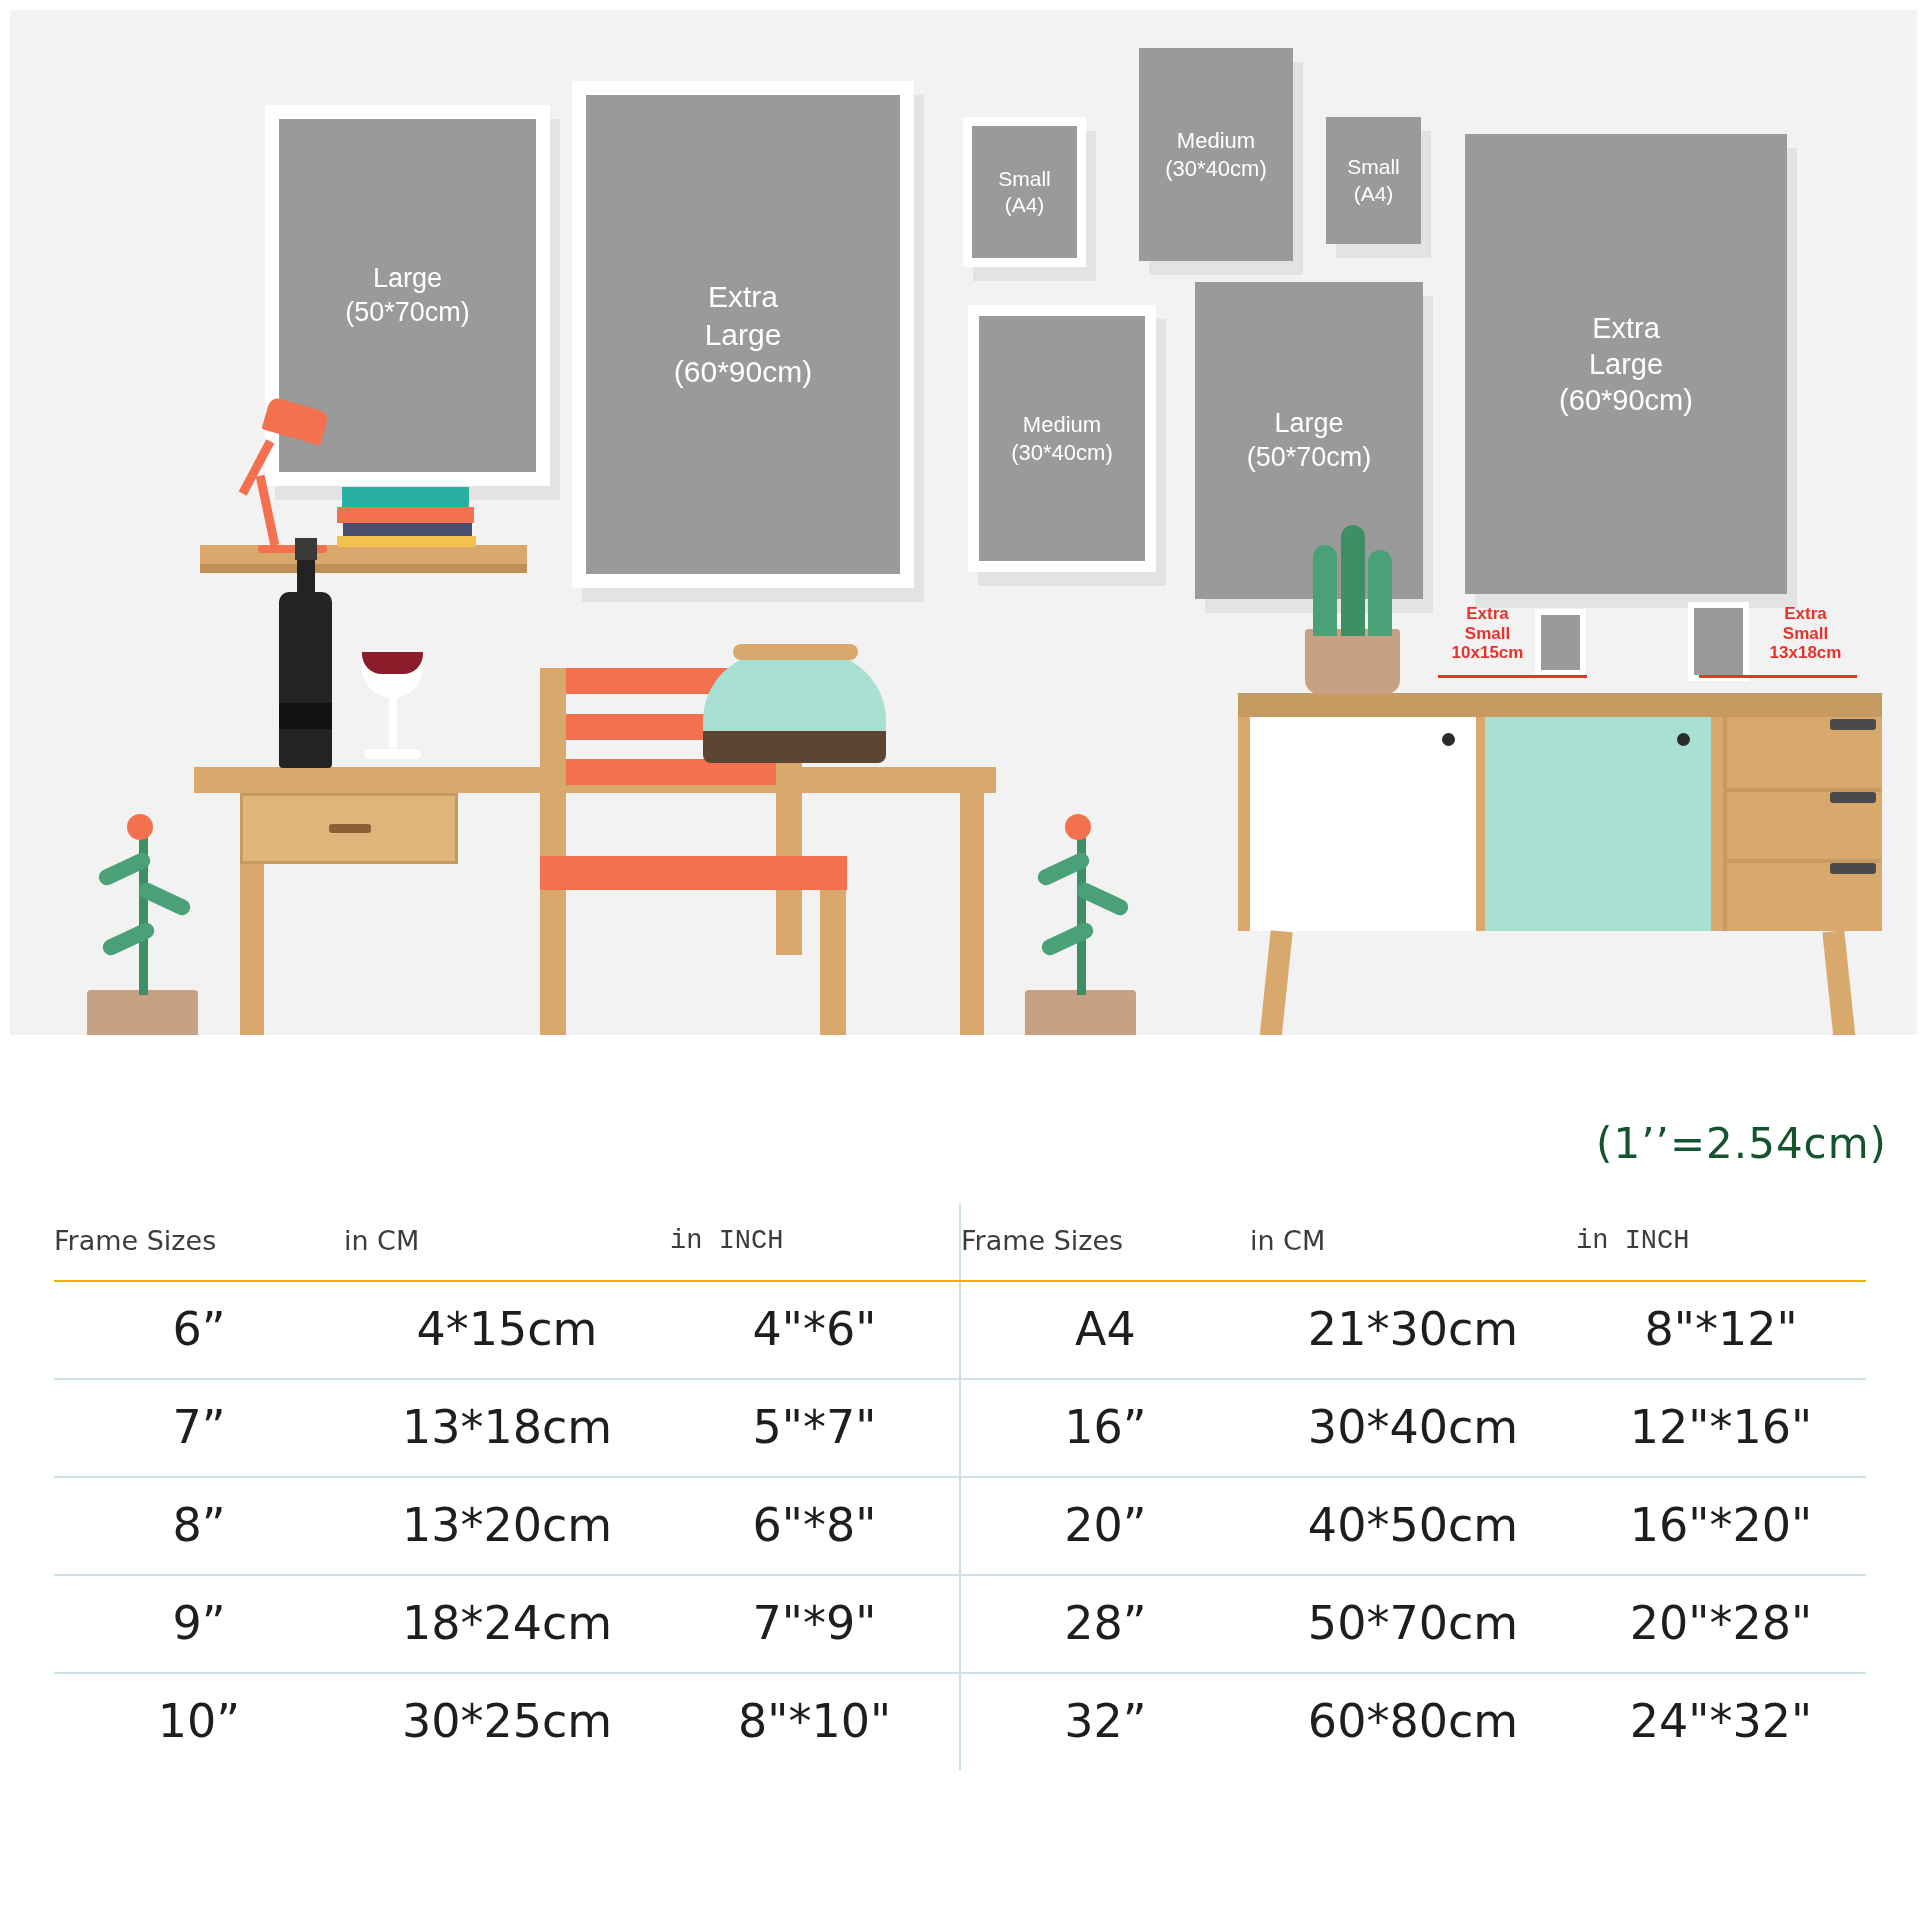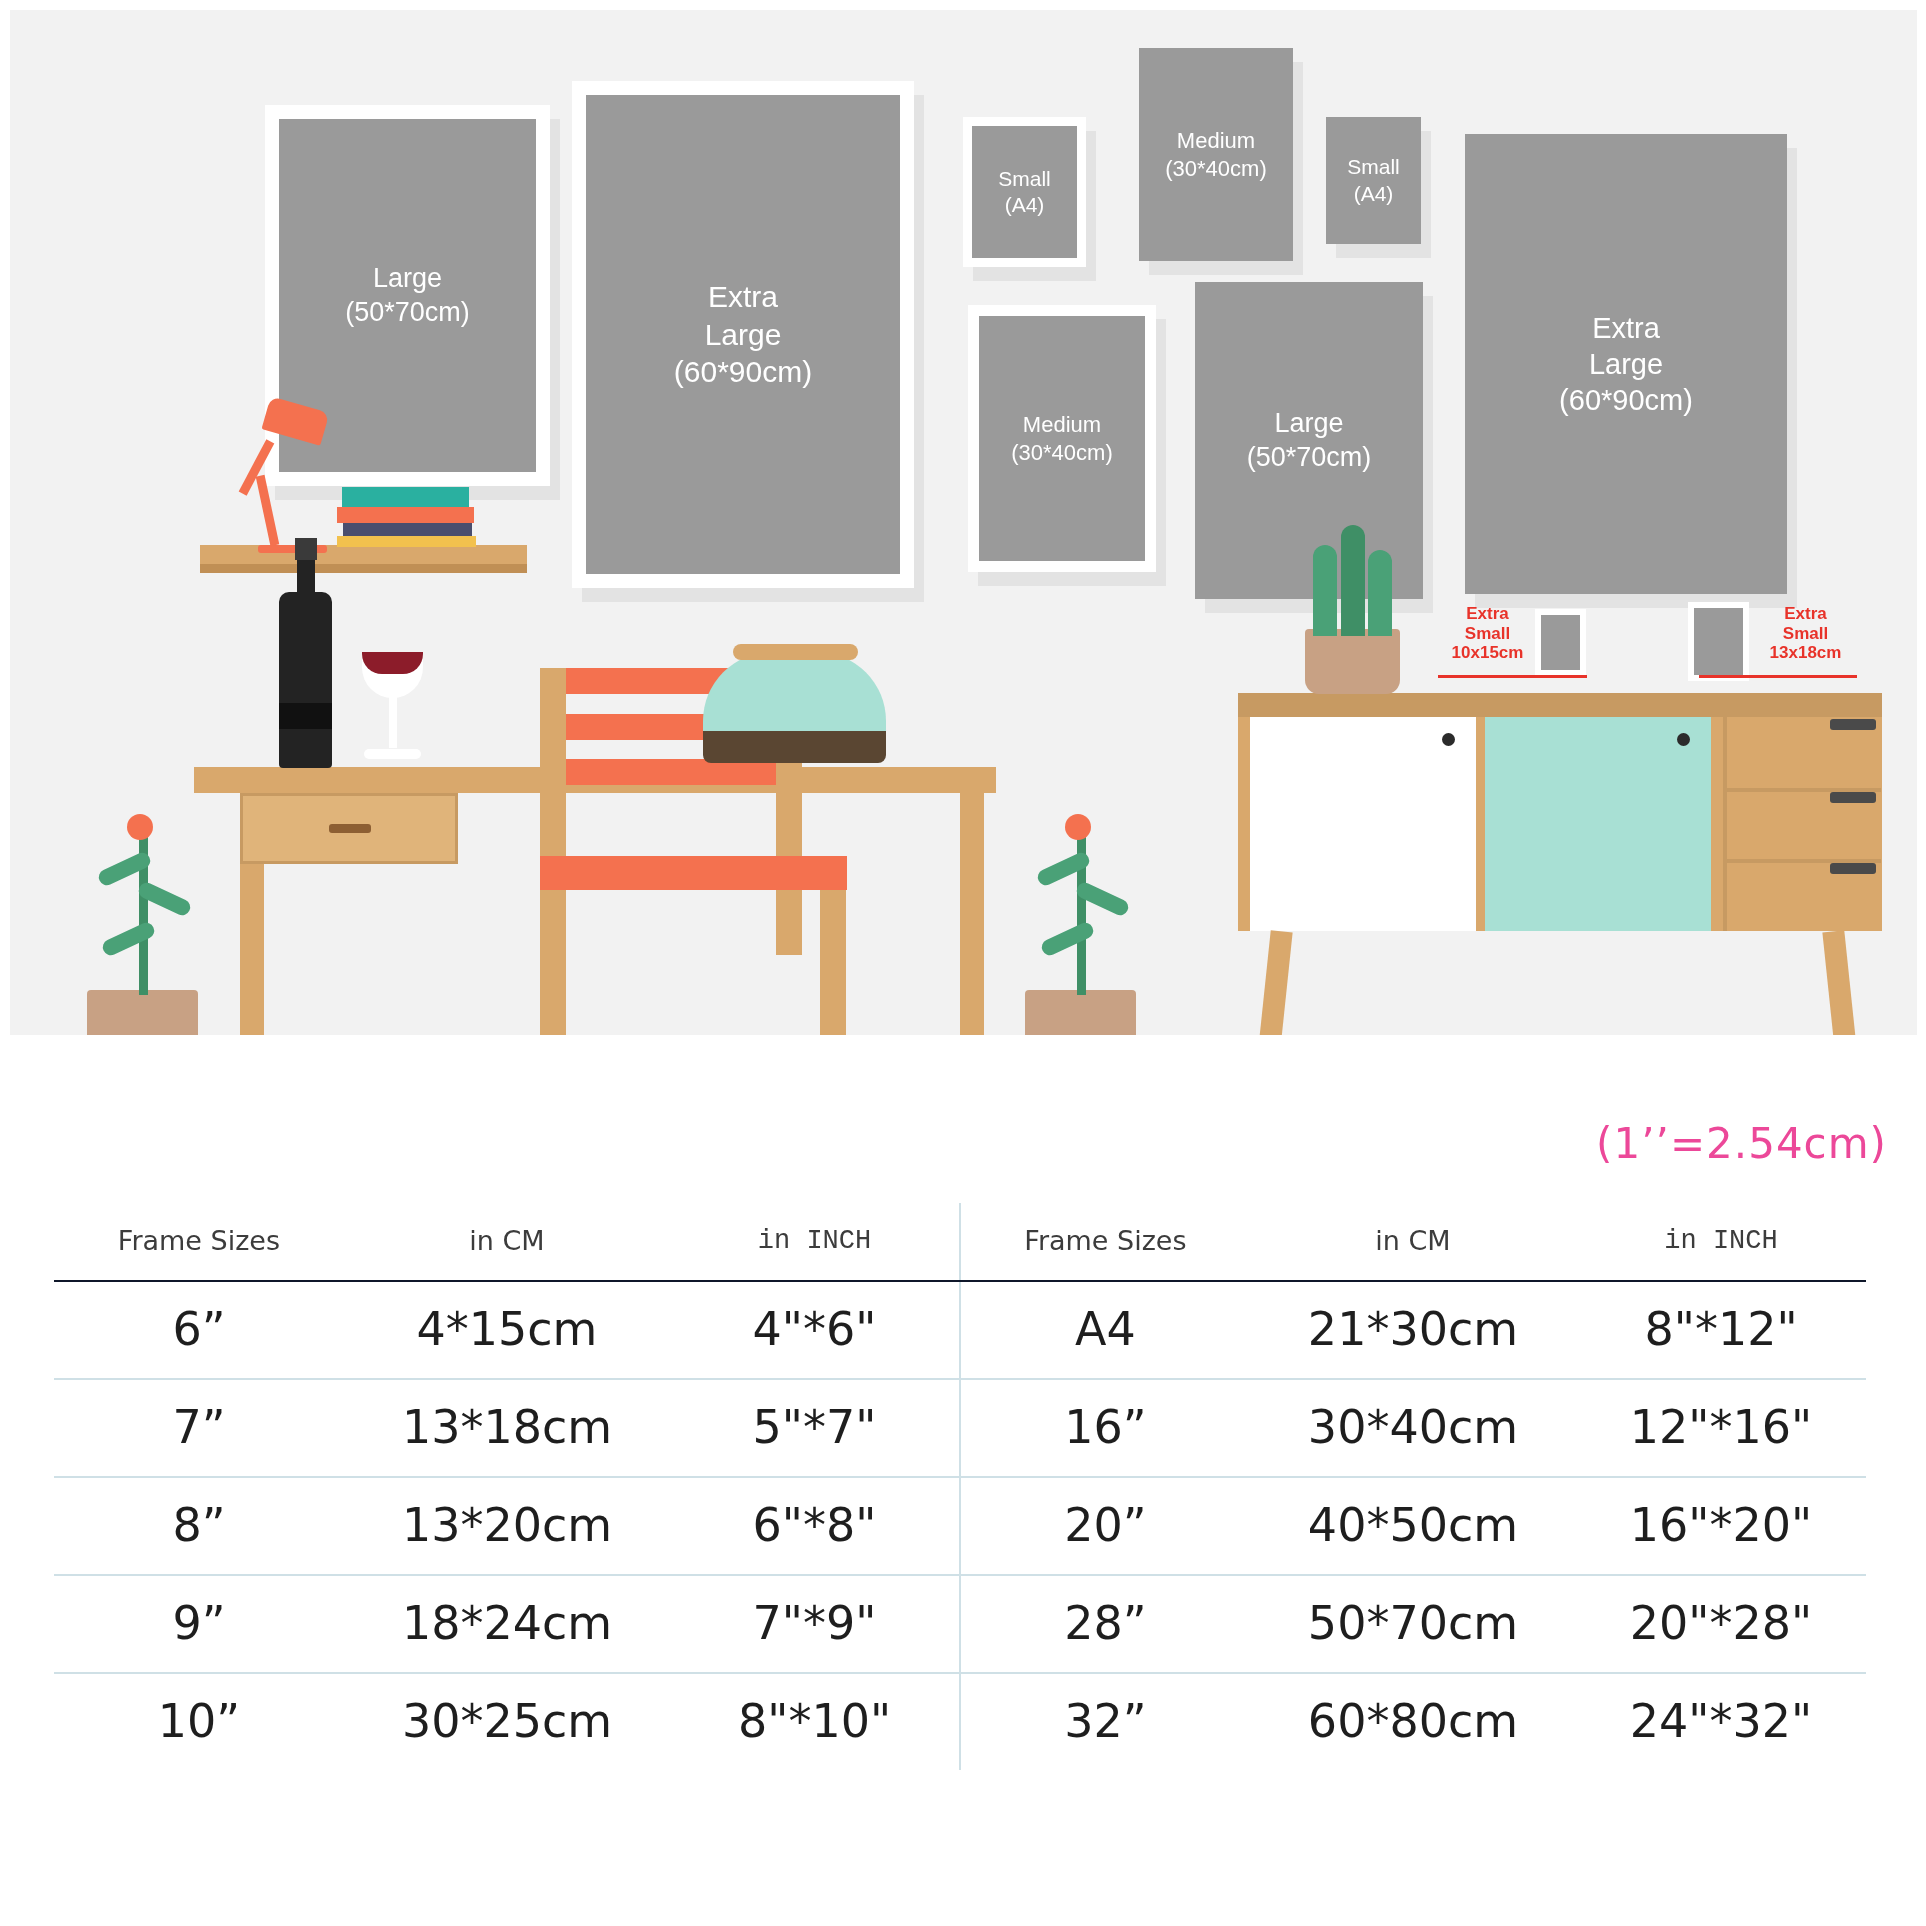--- a/index.html
+++ b/index.html
@@ -74,40 +74,40 @@
 
   
   .rect { position: absolute; }
 
   
   .conv {
     position: absolute;
     right: 40px;
     top: 1119px;
     font-size: 42px;
-    color: #ec4899;
+    color: #14532d;
     font-family: "DejaVu Sans", sans-serif;
     letter-spacing: 1px;
   }
 
   table.sizes {
     position: absolute;
     left: 54px;
     top: 1203px;
     width: 1812px;
     border-collapse: collapse;
     font-family: "DejaVu Sans", sans-serif;
   }
   table.sizes th {
     font-weight: normal;
     font-size: 27px;
     color: #3c3c3c;
     padding: 22px 0 24px 0;
-    border-bottom: 2px solid #0f172a;
-    text-align: center;
+    border-bottom: 2px solid #eab308;
+    text-align: left;
   }
   table.sizes td {
     font-size: 46px;
     color: #1e1e1e;
     padding: 20px 0 22px 0;
     border-bottom: 2px solid #cfe0e6;
     text-align: center;
   }
   table.sizes tr:last-child td { border-bottom: none; }
   table.sizes .divider { border-left: 2px solid #cfe0e6; }

